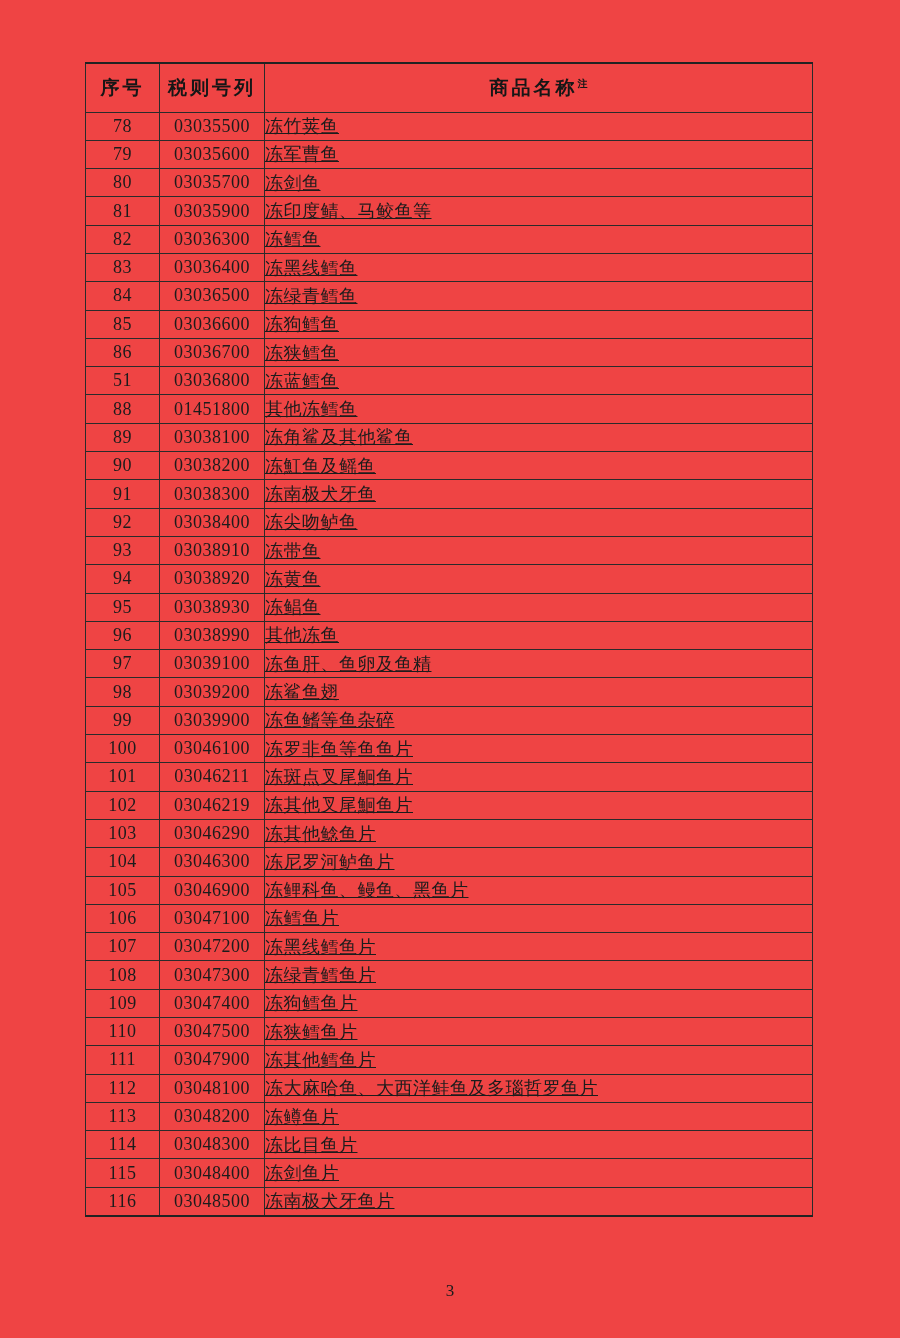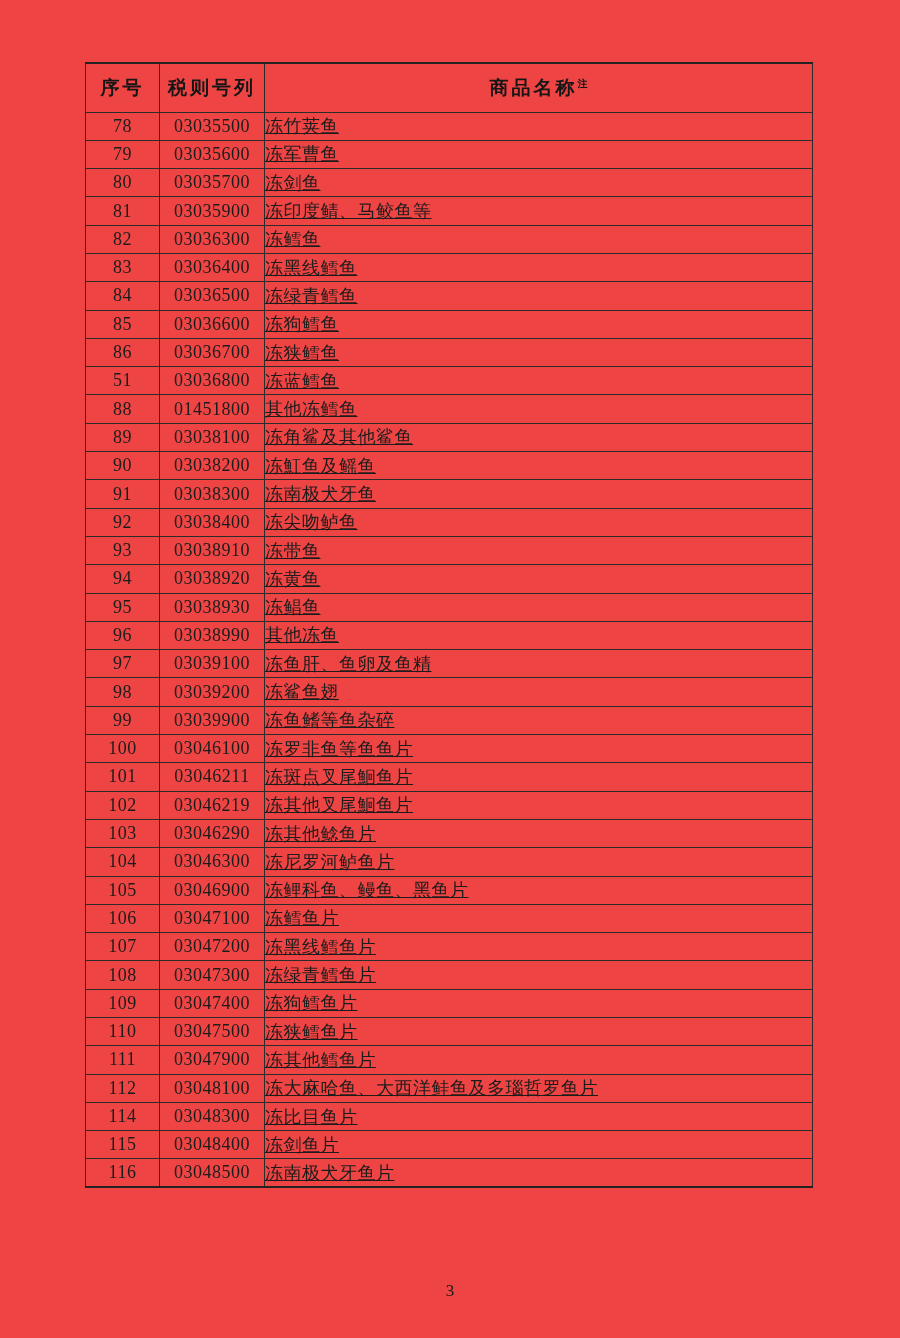--- a/index.html
+++ b/index.html
@@ -305,20 +305,25 @@
     <td class="cell-code">03047900</td>
     <td class="cell-name">冻其他鳕鱼片</td>
   </tr>
 
   <tr>
     <td class="cell-no">112</td>
     <td class="cell-code">03048100</td>
     <td class="cell-name">冻大麻哈鱼、大西洋鲑鱼及多瑙哲罗鱼片</td>
   </tr>
 
+  <tr>
+    <td class="cell-no">113</td>
+    <td class="cell-code">03048200</td>
+    <td class="cell-name">冻鳟鱼片</td>
+  </tr>
 
   <tr>
     <td class="cell-no">114</td>
     <td class="cell-code">03048300</td>
     <td class="cell-name">冻比目鱼片</td>
   </tr>
 
   <tr>
     <td class="cell-no">115</td>
     <td class="cell-code">03048400</td>

